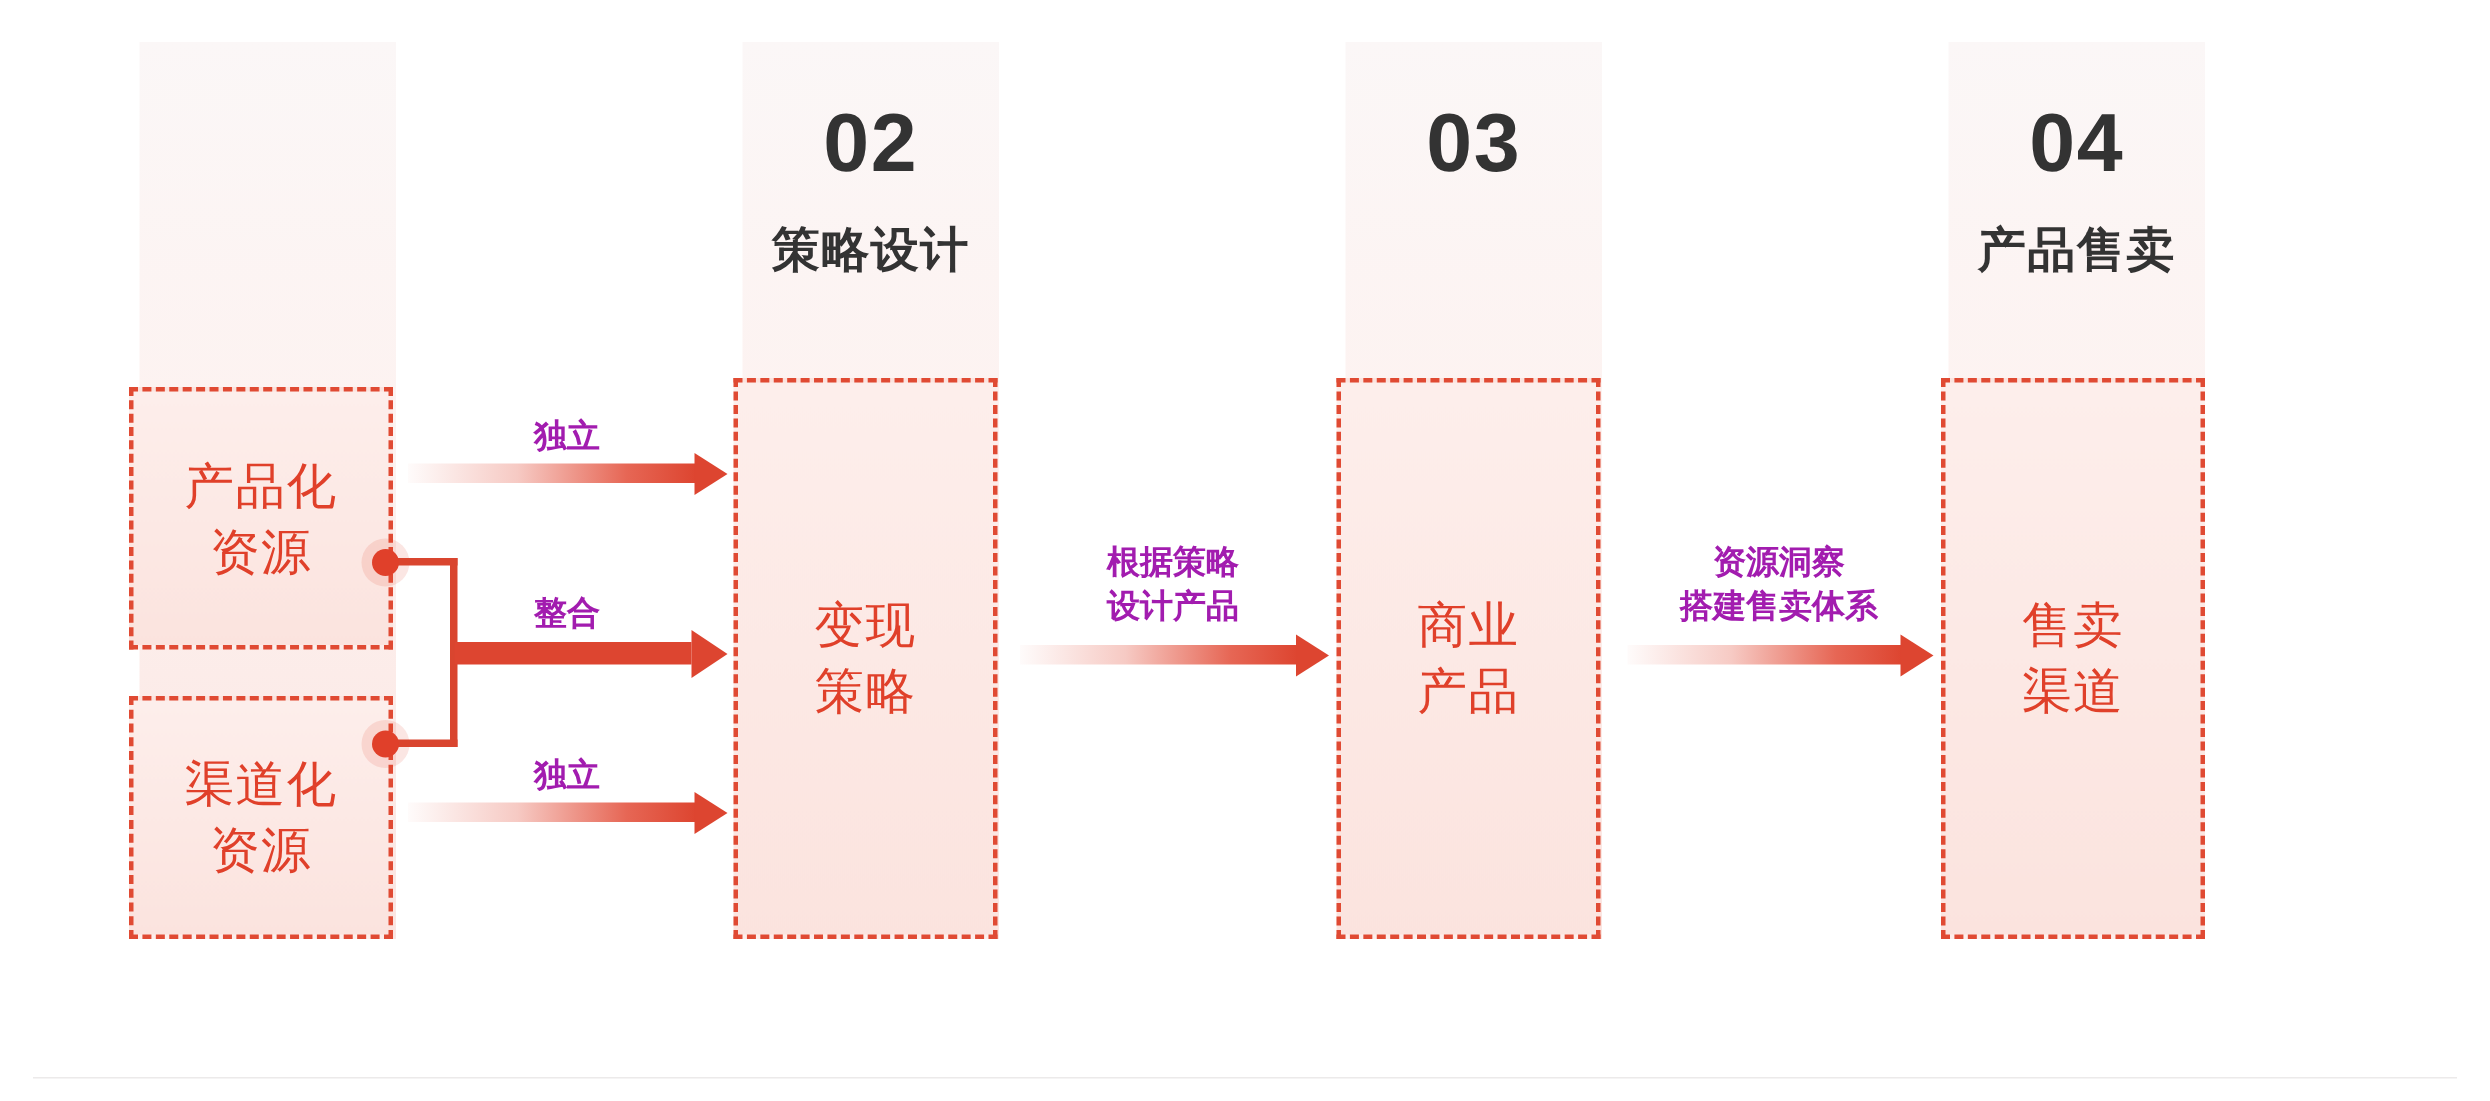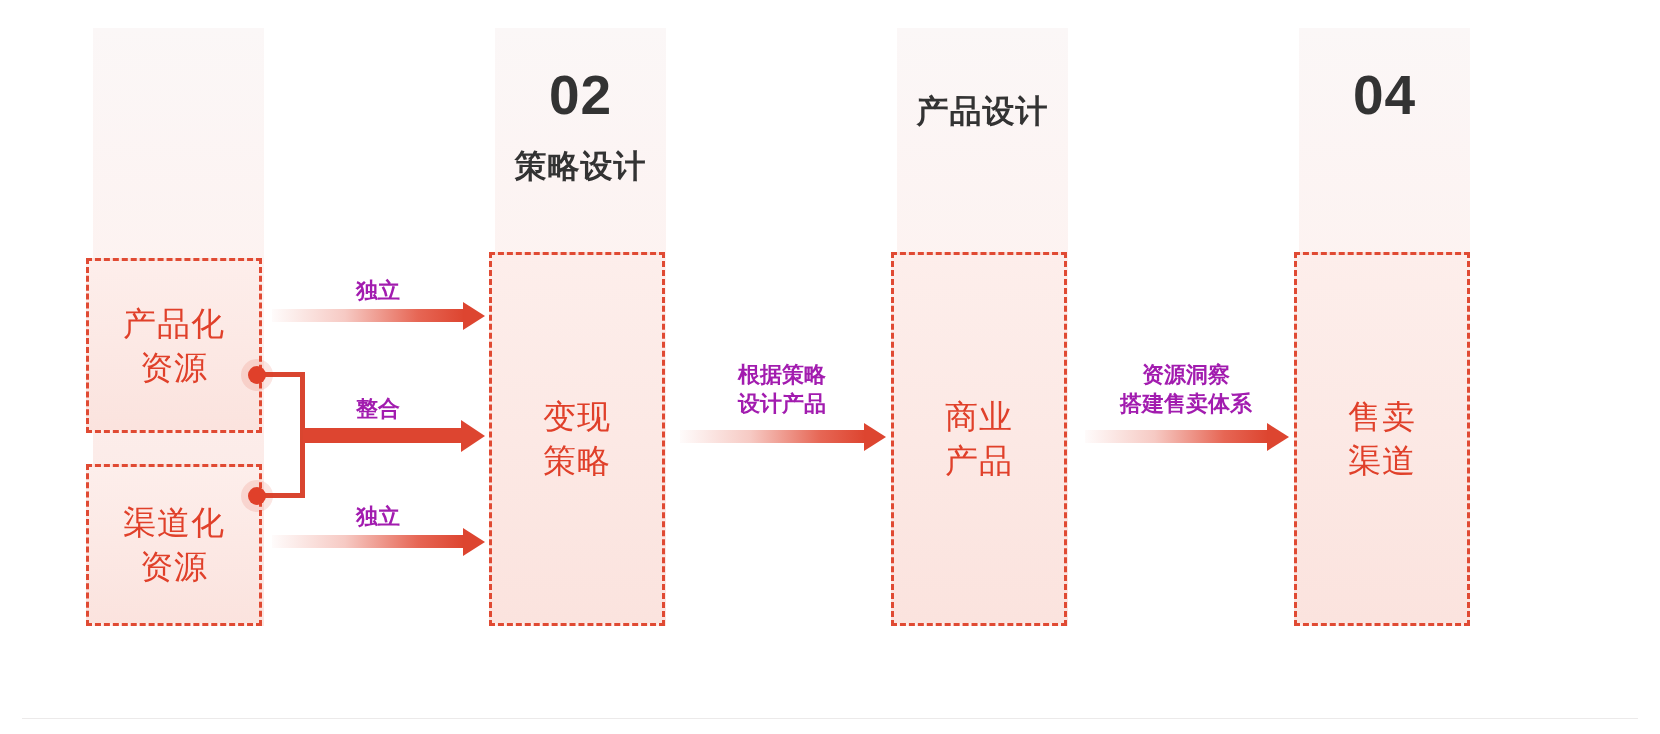--- a/index.html
+++ b/index.html
@@ -134,24 +134,25 @@
   <div class="col-band" style="left:93px;"></div>
   <div class="col-band" style="left:495px;"></div>
   <div class="col-band" style="left:897px;"></div>
   <div class="col-band" style="left:1299px;"></div>
 
   <div class="col-head" style="left:495px; top:68px;">
     <div class="col-num">02</div>
     <div class="col-title">策略设计</div>
   </div>
   <div class="col-head" style="left:897px; top:68px;">
-    <div class="col-title">产品设计</div>
+    <div class="col-num">03</div>
   </div>
   <div class="col-head" style="left:1299px; top:68px;">
     <div class="col-num">04</div>
+    <div class="col-title">产品售卖</div>
   </div>
 
   <div class="dbox" style="left:86px; top:258px; width:176px; height:175px;">
     <div class="dbox-label">产品化
 资源</div>
   </div>
   <div class="dbox" style="left:86px; top:464px; width:176px; height:162px;">
     <div class="dbox-label">渠道化
 资源</div>
   </div>

